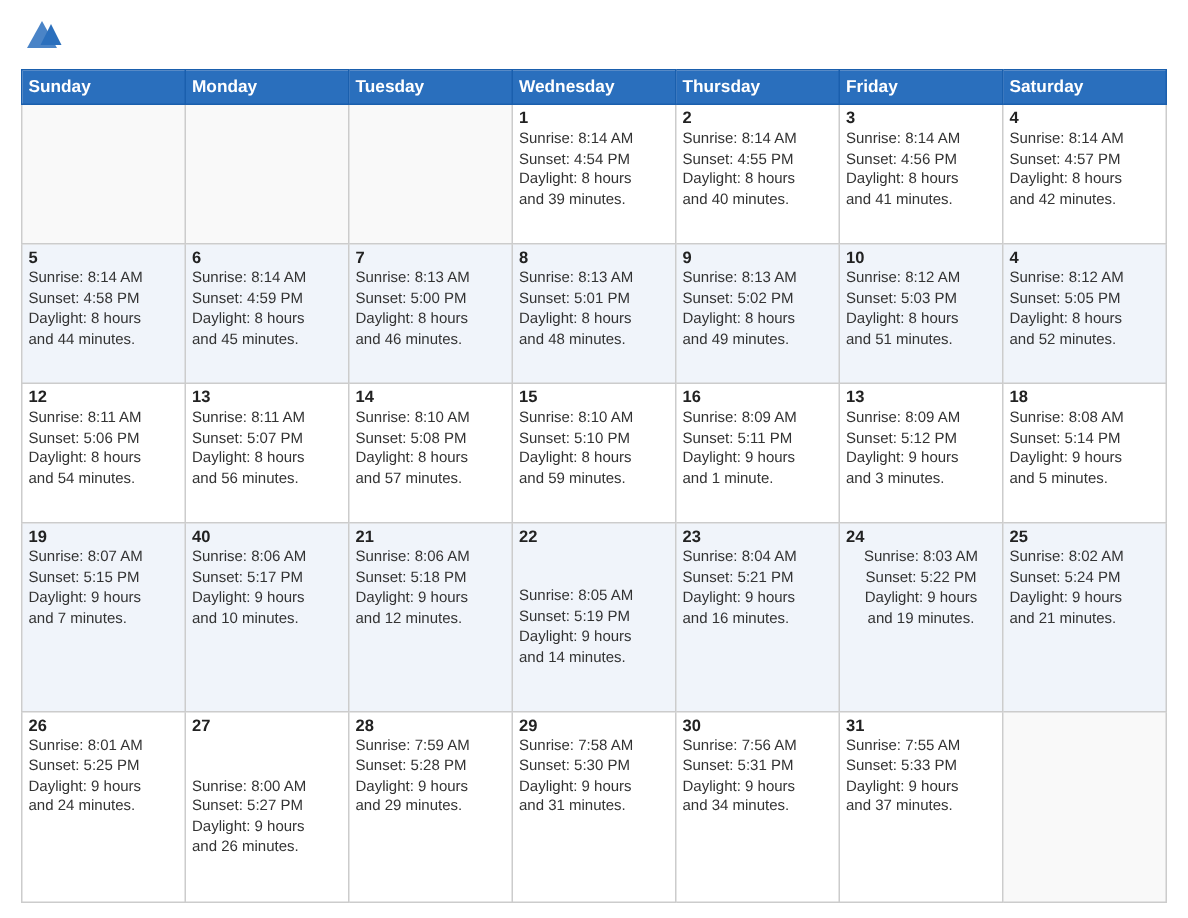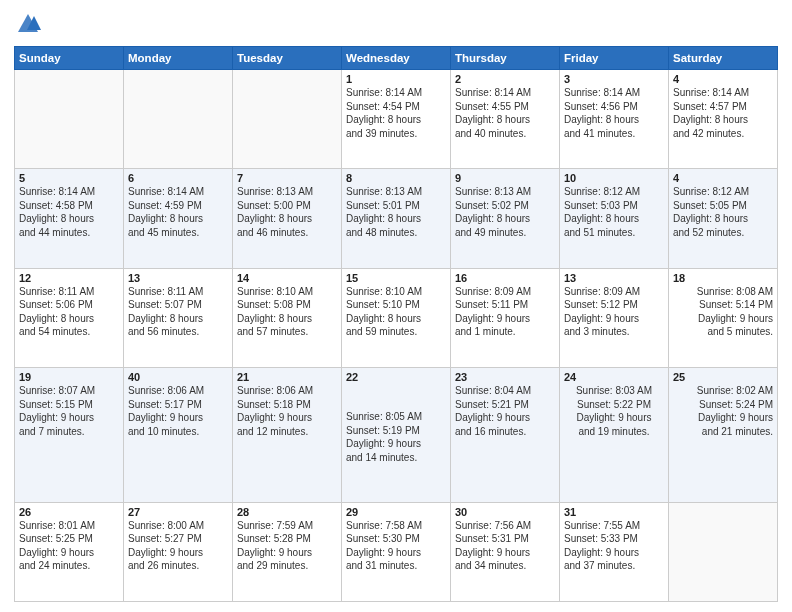--- a/index.html
+++ b/index.html
@@ -262,21 +262,21 @@
           </td>
           <td>
             <span class="day-num">13</span>
             <div class="day-info" style="white-space: pre-line;">Sunrise: 8:09 AM
 Sunset: 5:12 PM
 Daylight: 9 hours
 and 3 minutes.</div>
           </td>
           <td>
             <span class="day-num">18</span>
-            <div class="day-info" style="white-space: pre-line; text-align: right;">Sunrise: 8:08 AM
+            <div class="day-info" style="white-space: pre-line;">Sunrise: 8:08 AM
 Sunset: 5:14 PM
 Daylight: 9 hours
 and 5 minutes.</div>
           </td>
         </tr>
         <tr class="row-shade">
           <td>
             <span class="day-num">19</span>
             <div class="day-info" style="white-space: pre-line;">Sunrise: 8:07 AM
 Sunset: 5:15 PM
@@ -313,37 +313,37 @@
           </td>
           <td>
             <span class="day-num">24</span>
             <div class="day-info" style="white-space: pre-line; text-align: center;">Sunrise: 8:03 AM
 Sunset: 5:22 PM
 Daylight: 9 hours
 and 19 minutes.</div>
           </td>
           <td>
             <span class="day-num">25</span>
-            <div class="day-info" style="white-space: pre-line; text-align: right;">Sunrise: 8:02 AM
+            <div class="day-info" style="white-space: pre-line;">Sunrise: 8:02 AM
 Sunset: 5:24 PM
 Daylight: 9 hours
 and 21 minutes.</div>
           </td>
         </tr>
         <tr>
           <td>
             <span class="day-num">26</span>
             <div class="day-info" style="white-space: pre-line;">Sunrise: 8:01 AM
 Sunset: 5:25 PM
 Daylight: 9 hours
 and 24 minutes.</div>
           </td>
           <td>
             <span class="day-num">27</span>
-            <div class="day-info" style="white-space: pre-line;">Sunrise: 8:00 AM
+            <div class="day-info" style="white-space: pre-line; margin-top: 28px;">Sunrise: 8:00 AM
 Sunset: 5:27 PM
 Daylight: 9 hours
 and 26 minutes.</div>
           </td>
           <td>
             <span class="day-num">28</span>
             <div class="day-info" style="white-space: pre-line;">Sunrise: 7:59 AM
 Sunset: 5:28 PM
 Daylight: 9 hours
 and 29 minutes.</div>

